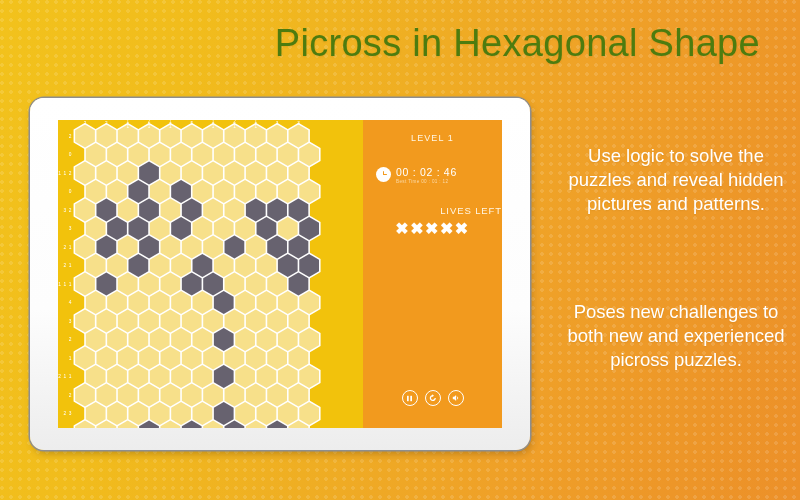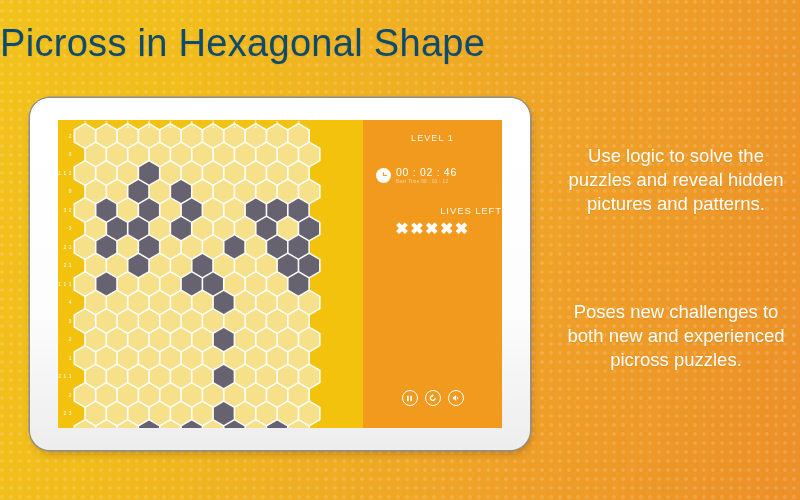--- a/index.html
+++ b/index.html
@@ -8,35 +8,35 @@
     font-family:"Liberation Sans", sans-serif;
     position:relative;
     background:
       radial-gradient(circle at 2px 2px, rgba(255,255,255,0.13) 1.6px, transparent 1.9px) 0 0 / 9px 9px,
       linear-gradient(105deg, #F2C21C 0%, #F1BC1C 22%, #EFAE23 46%, #EFA028 68%, #ED9628 86%, #EC9029 100%);
   }
 
   
   .headline {
     position:absolute; left:0; top:22px; width:760px;
-    text-align:left;
-    color:#0c4a6e;
+    text-align:right;
+    color:#4d7c0f;
     font-size:38px;
     font-weight:400;
     letter-spacing:0.3px;
     text-shadow:0 1px 2px rgba(150,95,0,0.18);
     white-space:nowrap;
   }
 
   
   .tablet {
     position:absolute; left:30px; top:98px;
     width:500px; height:352px;
     background:linear-gradient(180deg,#FFFFFF 0%,#FDFDFD 60%,#EDEDED 100%);
-    border-radius:20px;
+    border-radius:14px;
     box-shadow:
       0 0 0 1.5px #8E8E8E,
       2px 4px 7px rgba(90,55,0,0.30),
       inset 0 1px 0 rgba(255,255,255,0.9);
   }
   .tablet-inner {
     position:absolute; left:28px; top:22px;
     width:444px; height:308px;
     background:#F2C20C;
     overflow:hidden;
@@ -56,21 +56,21 @@
     background:#F29A1E;
     color:#FFFFFF;
   }
   .level-label {
     position:absolute; top:13px; left:0; width:100%;
     text-align:center; font-size:9px; letter-spacing:1.1px;
     color:#FFF6E4;
   }
   .timer-row {
     position:absolute; top:47px; left:13px;
-    display:flex; align-items:center; gap:5px;
+    display:flex; gap:5px;
   }
   .clock-icon {
     width:15px; height:15px; border-radius:50%;
     background:#FFFFFF; position:relative; flex:none;
   }
   .clock-icon::before, .clock-icon::after {
     content:""; position:absolute; background:#F29A1E;
     border-radius:1px; left:50%; top:50%;
   }
   .clock-icon::before { width:1.2px; height:4.4px; margin-left:-0.6px; margin-top:-4px; }

